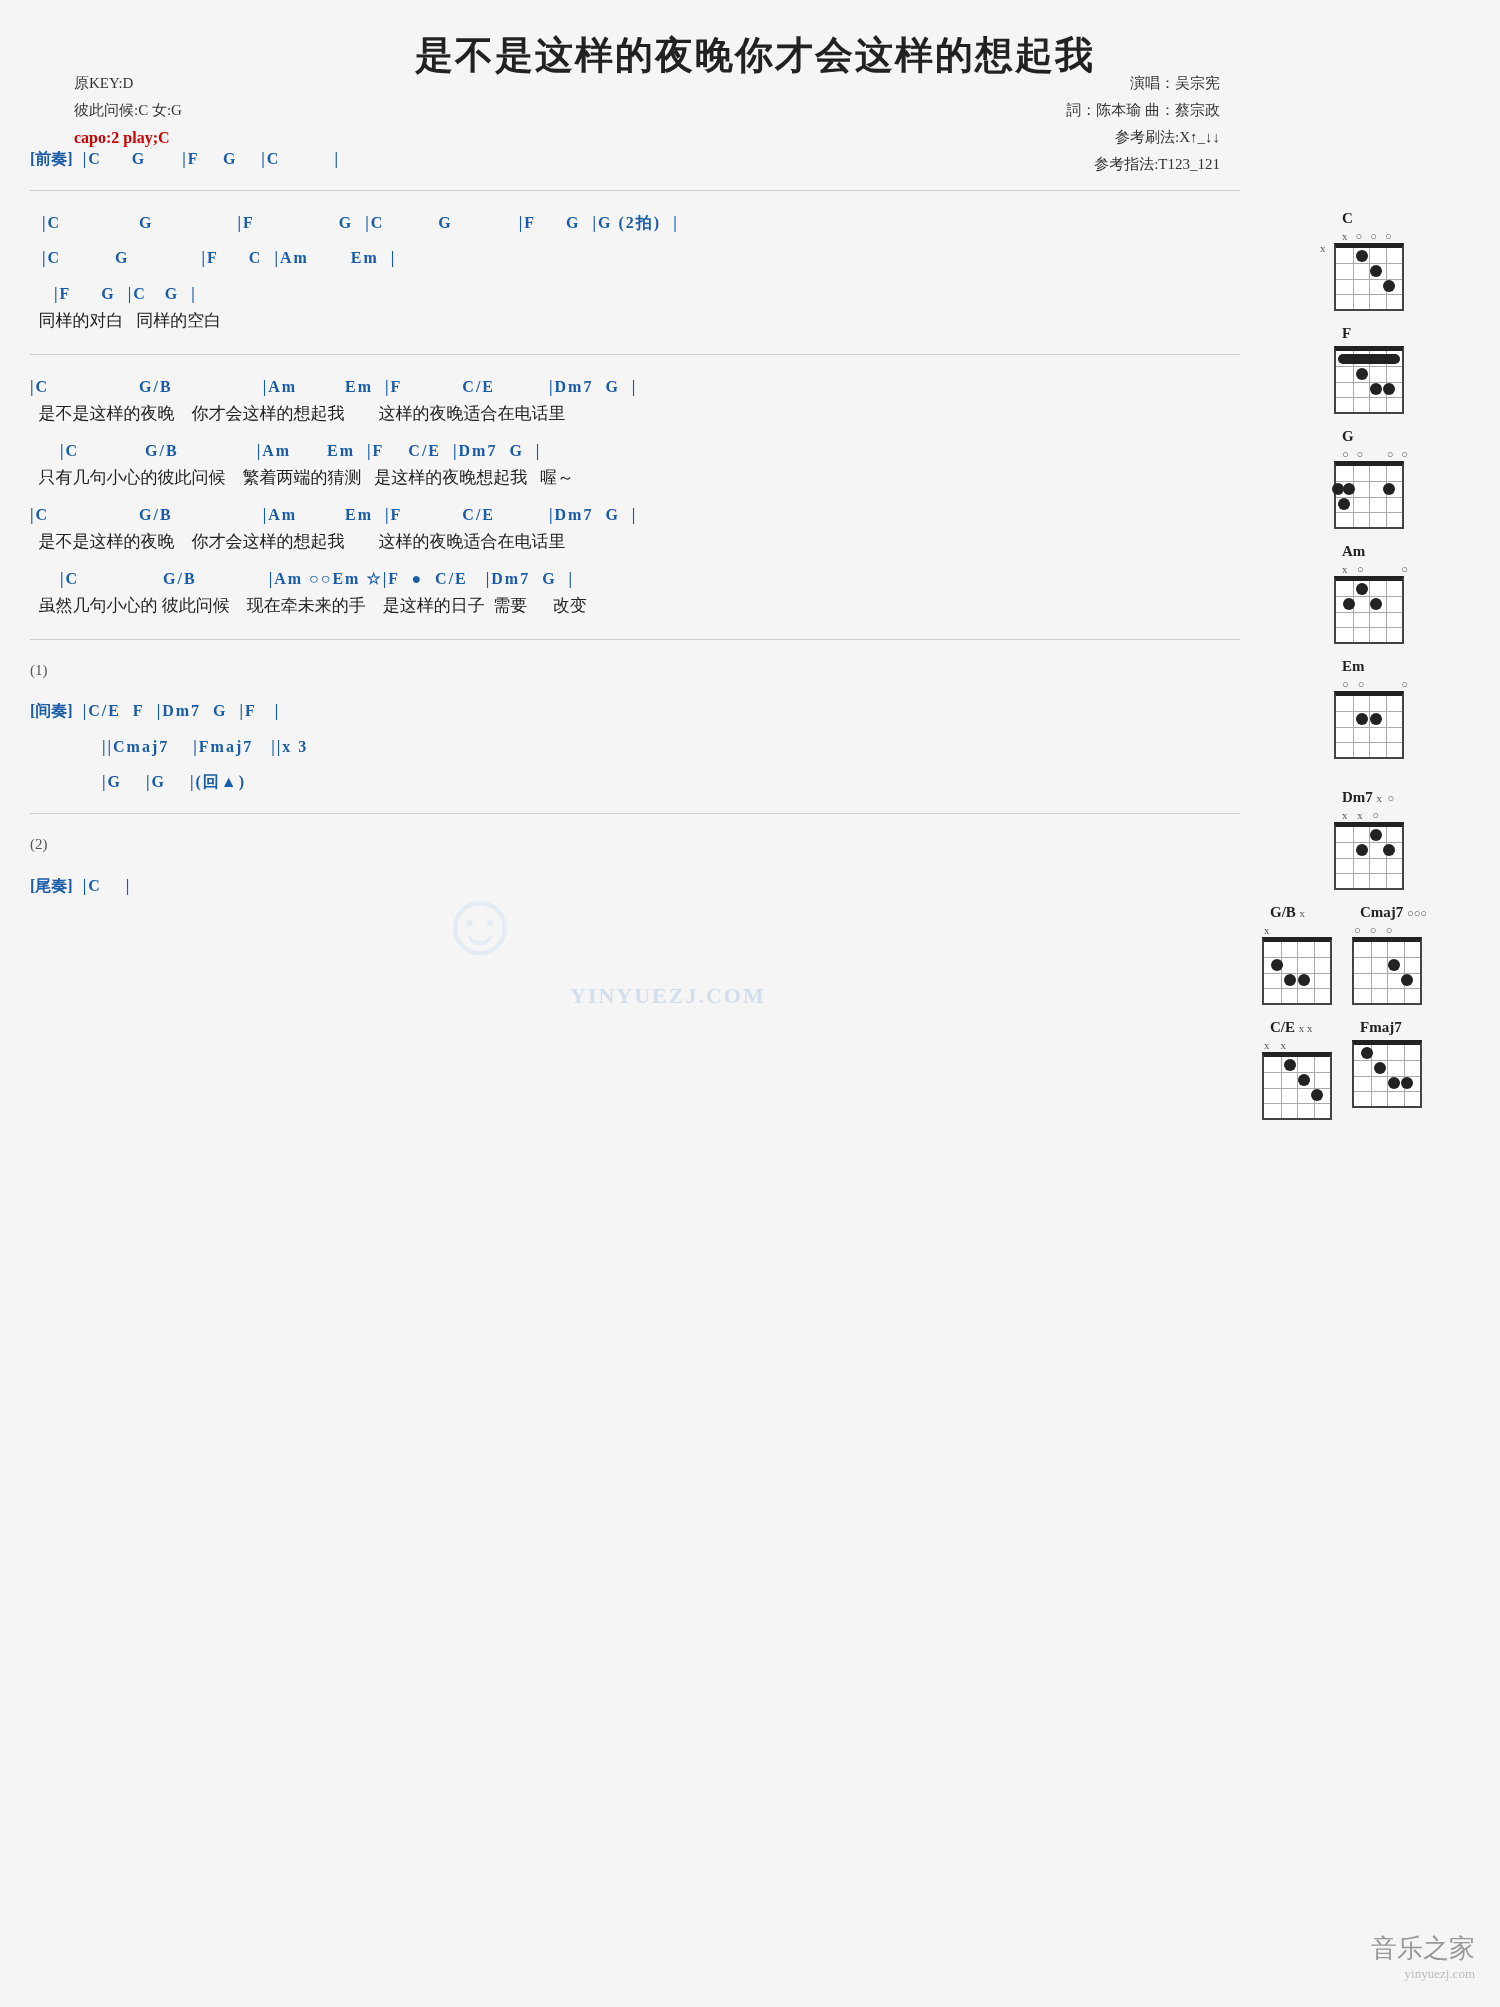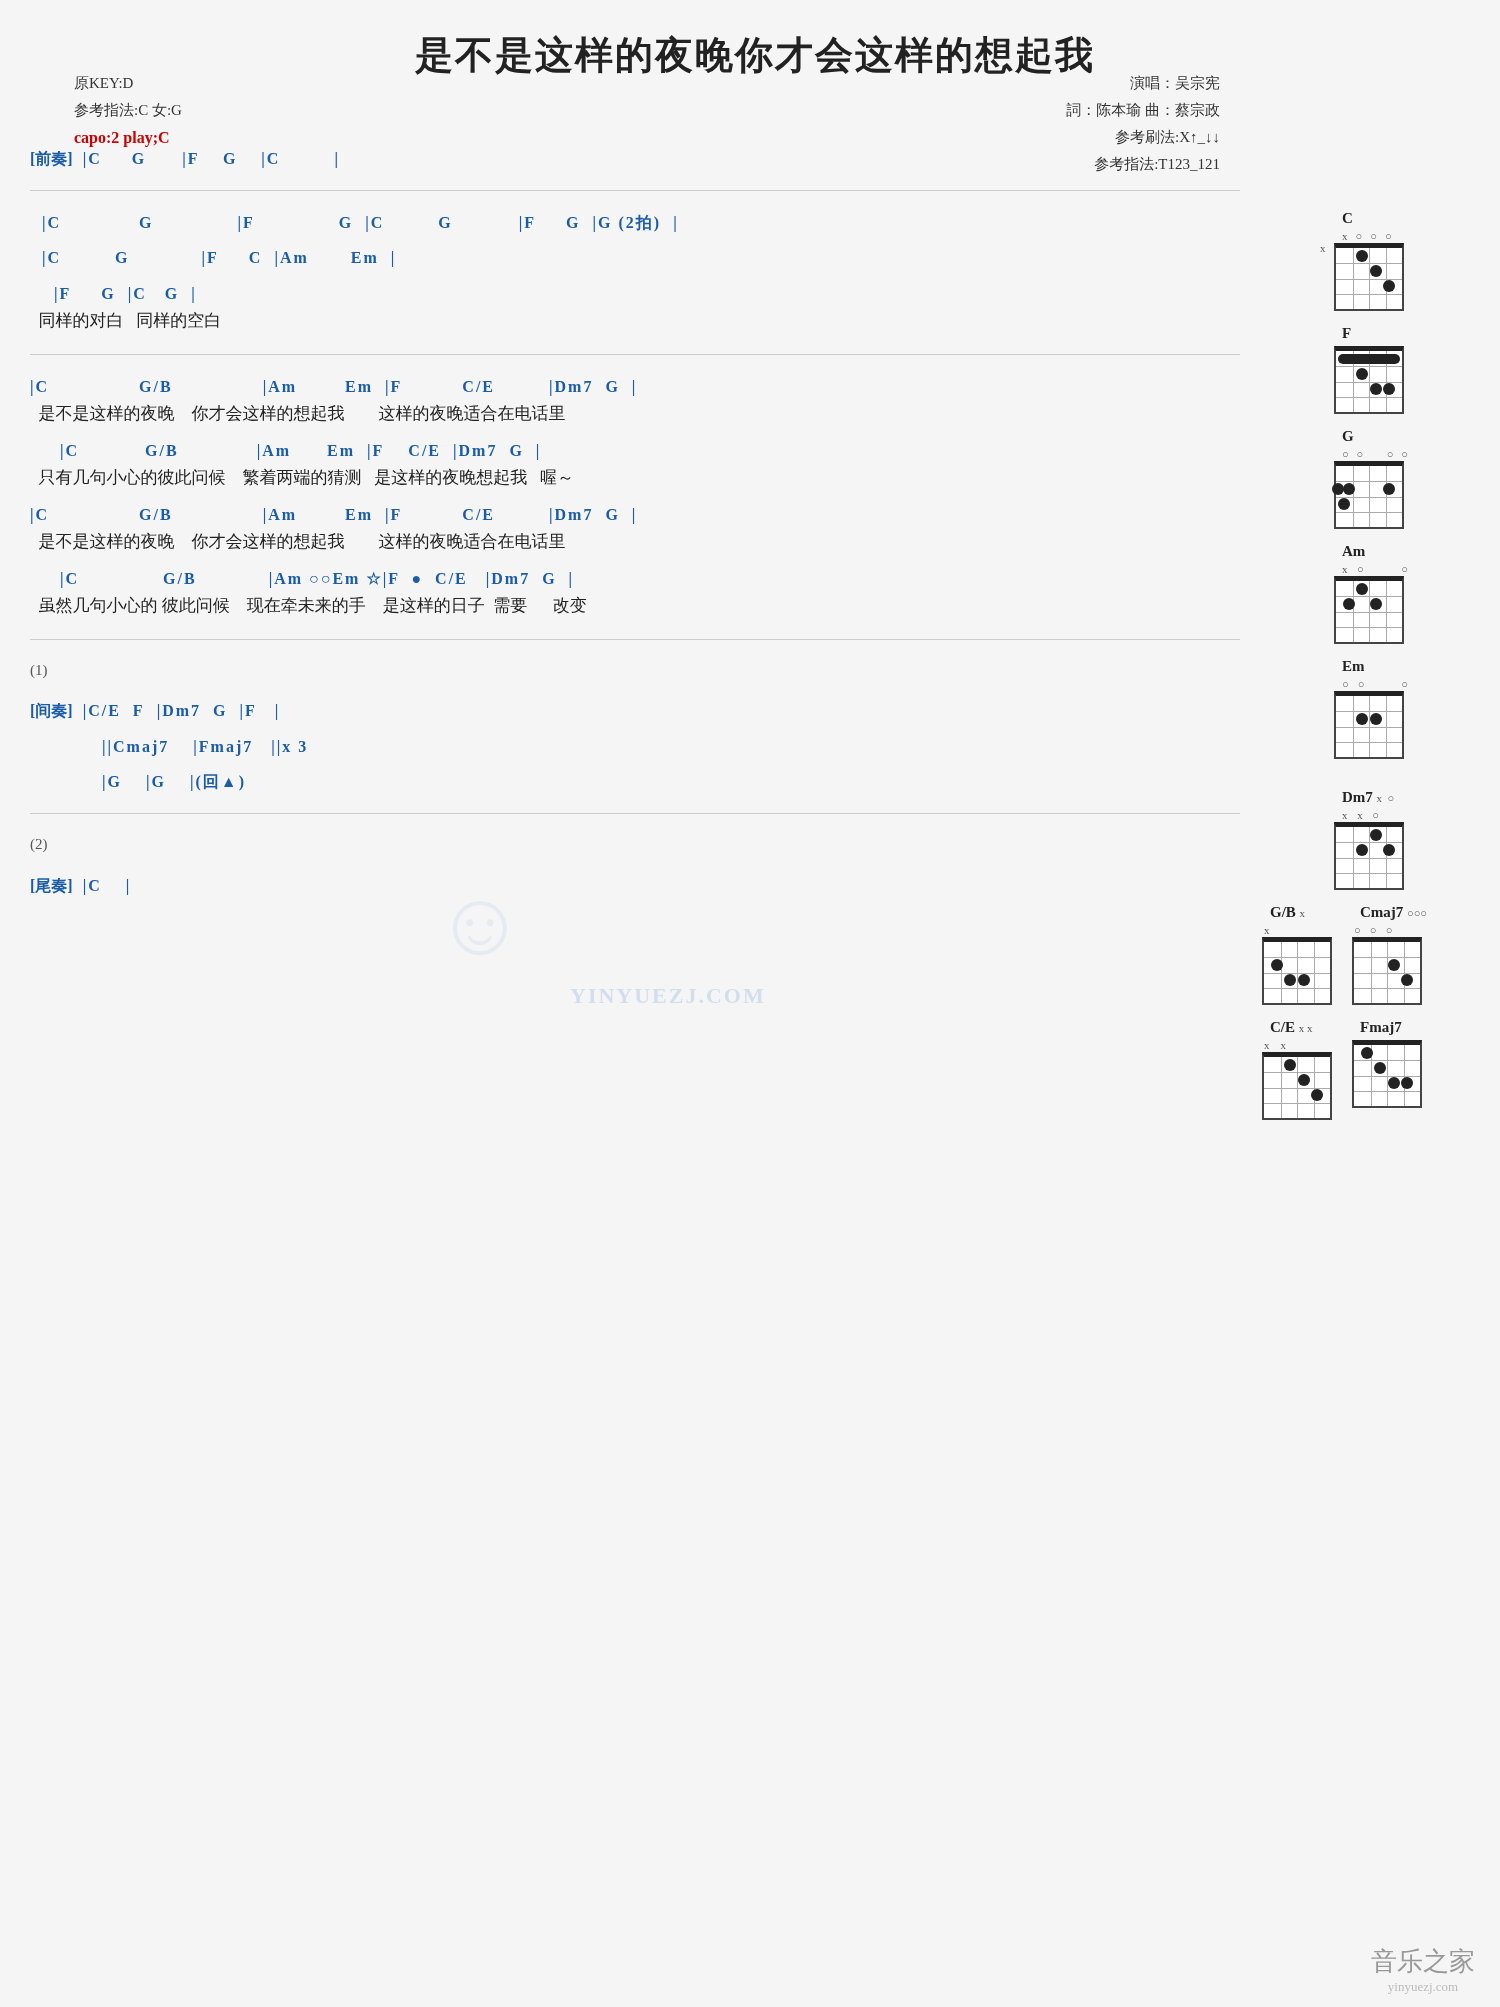--- a/index.html
+++ b/index.html
@@ -105,23 +105,23 @@
       margin-left: 8px;
     }
     .chord-diagram-label .small {
       font-size: 11px;
       font-weight: normal;
       color: #555;
     }
     
     .bottom-logo {
       position: absolute;
-      bottom: 12px;
+      bottom: 25px;
       right: 25px;
-      text-align: center;
+      text-align: right;
       margin-left: 30px;
     }
     .watermark-overlay {
       position: absolute;
       top: 0; left: 0; right: 0; bottom: 0;
       pointer-events: none;
       z-index: 10;
     }
     .indent2 { padding-left: 60px; }
     .sub-text {
@@ -131,21 +131,21 @@
   </style>
 </head>
 <body>
 
 <div class="page">
 
   <div class="title">是不是这样的夜晚你才会这样的想起我</div>
 
   <div class="meta-left">
     <div>原KEY:D</div>
-    <div>参考指法:C 女:G</div>
+    <div>彼此问候:C 女:G</div>
     <div class="capo">capo:2 play;C</div>
   </div>
 
   <div class="meta-right">
     <div>演唱：吴宗宪</div>
     <div>詞：陈本瑜  曲：蔡宗政</div>
     <div>参考刷法:X↑_↓↓</div>
     <div>参考指法:T123_121</div>
   </div>
 

